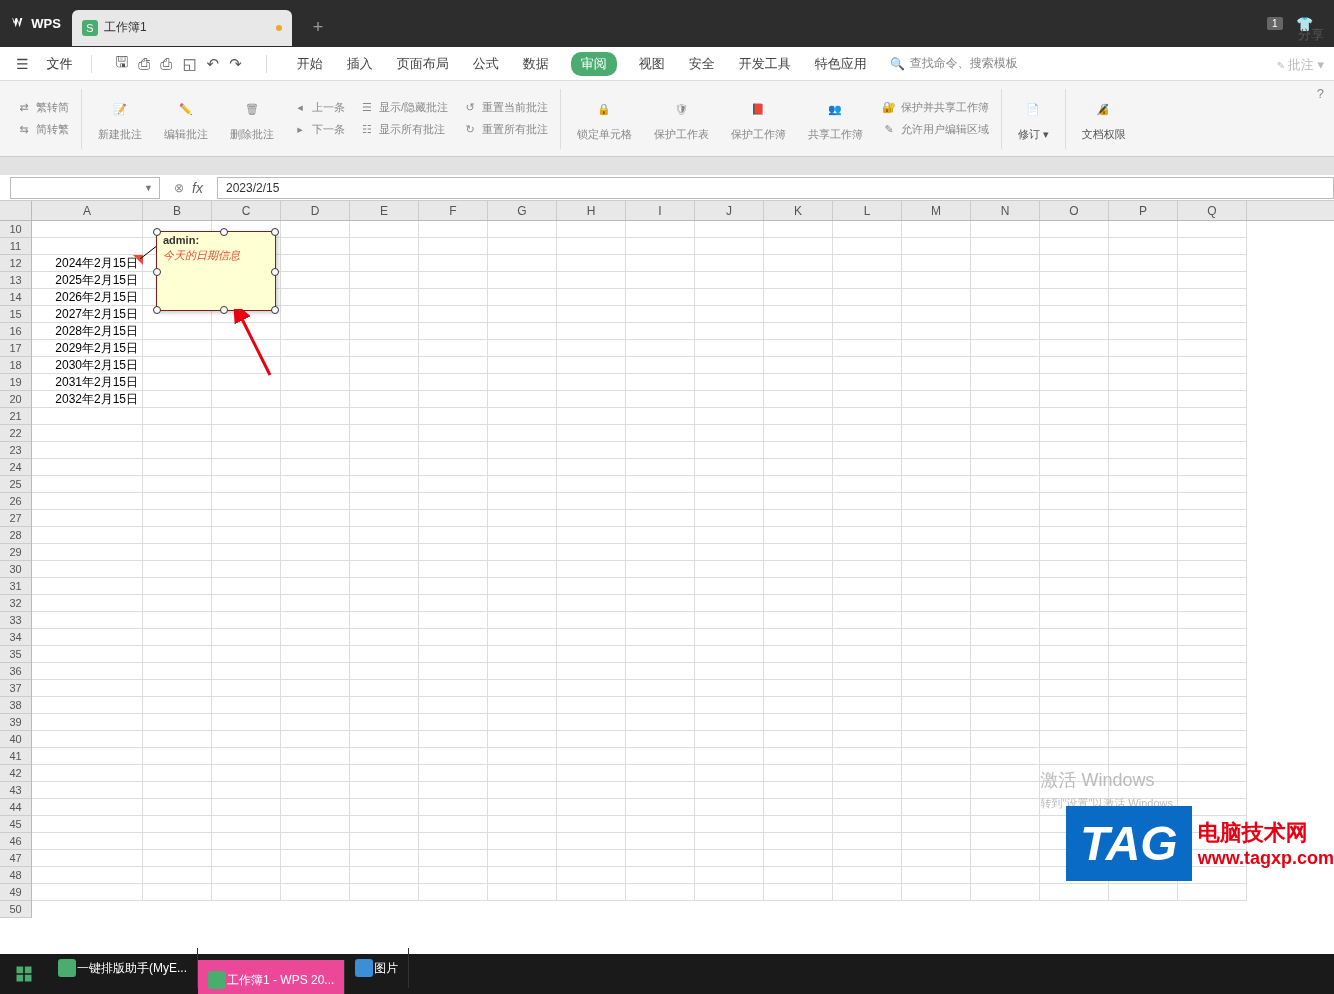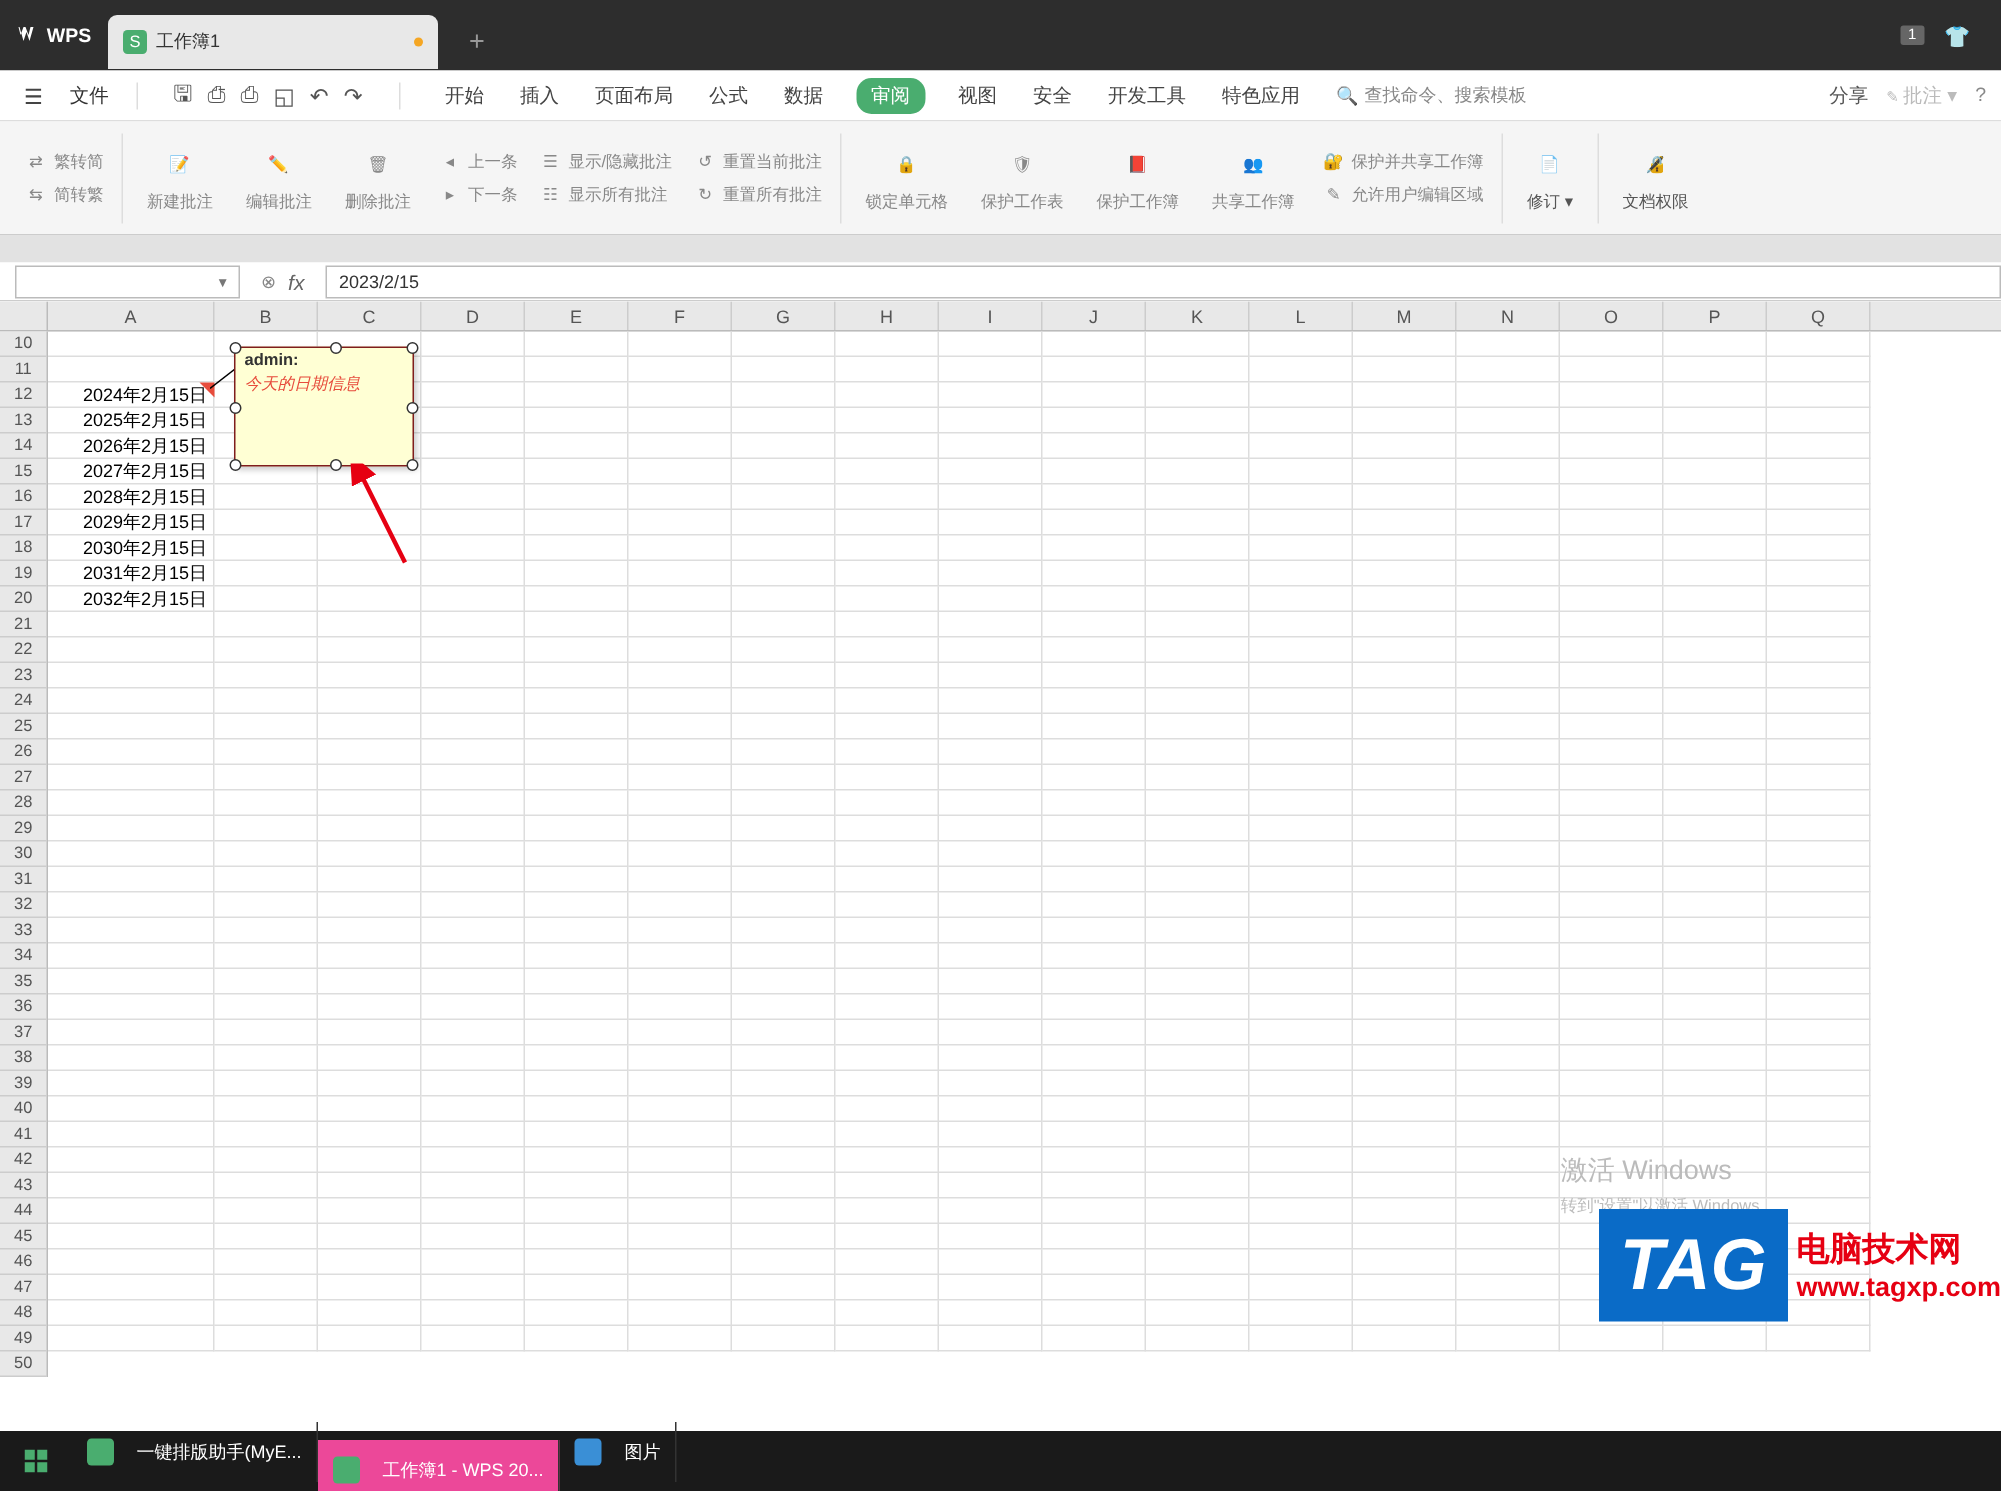--- a/index.html
+++ b/index.html
@@ -21,21 +21,21 @@
 .menu-bar { height: 34px; background: #fff; border-bottom: 1px solid #ddd; display: flex; align-items: center; padding: 0 10px; gap: 2px; }
 .ham-icon { font-size: 14px; padding: 0 6px; color: #444; }
 .file-menu { font-size: 13px; padding: 4px 10px; color: #333; }
 .qat { display: flex; align-items: center; gap: 10px; padding: 0 16px; color: #555; }
 .qat-item { font-size: 15px; cursor: pointer; }
 .qat-sep { width: 1px; height: 18px; background: #ddd; margin: 0 6px; }
 .main-tabs { display: flex; align-items: center; gap: 20px; margin-left: 20px; }
 .main-tab { font-size: 13px; color: #444; padding: 4px 2px; cursor: pointer; }
 .main-tab.active { background: #4aad6f; color: #fff; border-radius: 10px; padding: 3px 10px; }
 .search-box { display: flex; align-items: center; gap: 4px; margin-left: 20px; color: #888; font-size: 12px; }
-.menu-right { margin-left: auto; display: flex; align-items: flex-start; gap: 12px; color: #555; font-size: 13px; }
+.menu-right { margin-left: auto; display: flex; align-items: flex-end; gap: 12px; color: #555; font-size: 13px; flex-direction: column; }
 .menu-right .disabled { color: #bbb; }
 
 
 .ribbon { height: 76px; background: #f5f5f5; border-bottom: 1px solid #ccc; display: flex; align-items: center; padding: 0 10px; gap: 2px; }
 .rgroup-big { display: flex; flex-direction: column; align-items: center; padding: 4px 10px; gap: 4px; font-size: 11px; color: #888; }
 .rgroup-big.enabled { color: #555; }
 .ribbon-icon { width: 28px; height: 28px; display: flex; align-items: center; justify-content: center; }
 .ribbon-sep { width: 1px; height: 60px; background: #ddd; margin: 0 4px; }
 .ribbon-row { display: flex; flex-direction: column; gap: 6px; padding: 0 6px; }
 .ribbon-row-item { display: flex; align-items: center; gap: 4px; font-size: 11px; color: #888; cursor: pointer; }
@@ -81,21 +81,21 @@
 .watermark-sub { font-size: 11px; color: #bbb; margin-top: 4px; }
 .tag-overlay { position: absolute; right: 0; bottom: 40px; display: flex; align-items: center; margin-left: 12px; }
 .tag-box { background: #0a6bc7; color: #fff; padding: 10px 14px; font-size: 48px; font-weight: bold; font-style: italic; }
 .tag-text { display: flex; flex-direction: column; margin-left: 6px; }
 .tag-text-top { color: #e60012; font-size: 22px; font-weight: bold; }
 .tag-text-bot { color: #e60012; font-size: 18px; font-weight: bold; }
 
 
 .taskbar { position: absolute; bottom: 0; left: 0; right: 0; height: 40px; background: #1a1a1a; display: flex; align-items: center; }
 .task-start { width: 48px; height: 40px; display: flex; align-items: center; justify-content: center; }
-.task-item { height: 40px; display: flex; align-items: center; gap: 15px; padding: 0 10px; font-size: 12px; color: #fff; border-right: 1px solid #333; cursor: pointer; }
+.task-item { height: 40px; display: flex; align-items: center; gap: 1px; padding: 0 10px; font-size: 12px; color: #fff; border-right: 1px solid #333; cursor: pointer; }
 .task-item.active { background: #ec4899; margin-top: 12px; }
 .task-ico { width: 18px; height: 18px; display: flex; align-items: center; justify-content: center; border-radius: 3px; }
 </style>
 </head>
 <body>
 
 <div class="title-bar">
   <div class="wps-logo">
     <svg viewBox="0 0 24 24">
         <path fill="#fff" d="M3 3l4 14 3-9 3 9 4-14h-3l-2 8-3-8h-2l-3 8-2-8z"></path>

